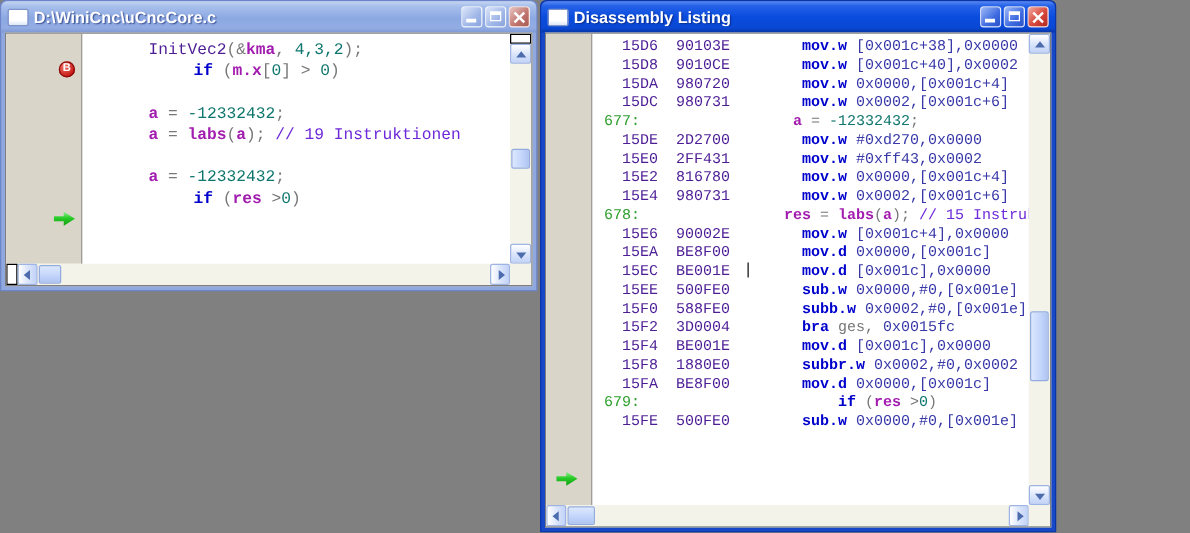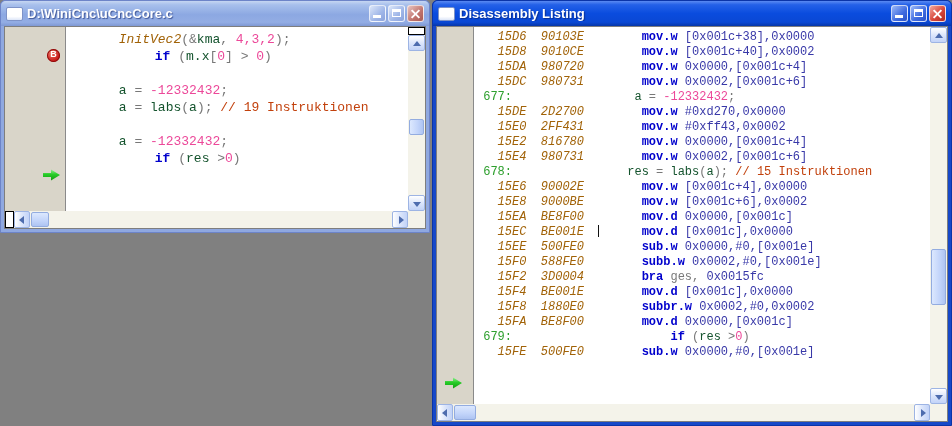--- a/index.html
+++ b/index.html
@@ -1,20 +1,20 @@
 <!DOCTYPE html>
 <html><head>
 <meta charset="utf-8">
 <style>
   html,body{margin:0;padding:0;}
   body{width:952px;height:426px;overflow:hidden;background:#808080;position:relative;
        font-family:"Liberation Sans",sans-serif;}
   .window{position:absolute;box-sizing:border-box;padding:25px 3px 3px;border-radius:5px 5px 1px 1px;}
   .win-editor{left:0;top:0;width:430px;height:233px;background:#8FA8E0;border:1px solid #6D84C8;}
-  .win-disasm{left:432px;top:0;width:520px;height:426px;background:#1648C8;border:1px solid #0A34A8;}
+  .win-disasm{left:432px;top:0;width:413px;height:426px;background:#1648C8;border:1px solid #0A34A8;}
   .titlebar{position:absolute;top:0;left:0;right:0;height:25px;border-radius:5px 5px 0 0;
             display:flex;align-items:center;padding:0 5px;box-sizing:border-box;gap:4px;}
   .win-editor .titlebar{background:linear-gradient(180deg,#C6D6F2 0%,#A8C0EC 15%,#8CA8E2 55%,#93ADE4 85%,#7E98D4 100%);}
   .win-disasm .titlebar{background:linear-gradient(180deg,#5A8AF2 0%,#2461E8 15%,#0A4CDE 50%,#0A48D4 85%,#0636A8 100%);}
   .titleicon{width:15px;height:12px;background:linear-gradient(180deg,#FFFFFF 70%,#DDE6F8);
              border:1px solid #7E93C8;border-radius:2px;flex:none;}
   .titletext{flex:1;color:#fff;font:bold 13px "Liberation Sans",sans-serif;
              text-shadow:1px 1px 1px rgba(10,30,100,.6);white-space:nowrap;overflow:hidden;}
   .wbtns{display:flex;gap:2px;flex:none;}
   .wbtn{width:17px;height:17px;border-radius:3px;border:1px solid rgba(255,255,255,.75);
@@ -33,26 +33,26 @@
   .client{position:relative;width:100%;height:100%;background:#fff;border:1px solid #7E7E7E;box-sizing:border-box;overflow:hidden;}
   .gutter{position:absolute;left:0;top:0;bottom:17px;background:#D9D5C9;border-right:1px solid #8A8A8A;}
   #editor-gutter{width:60px;}
   #disasm-gutter{width:36px;}
   .codearea{position:absolute;top:0;bottom:17px;right:17px;background:#fff;overflow:hidden;cursor:text;}
   #editor-code{left:61px;padding:4px 0 0 6px;font:13px "Liberation Mono","DejaVu Sans Mono",monospace;line-height:17px;}
   #disasm-code{left:37px;padding:3px 0 0 2px;font:12px "Liberation Mono","DejaVu Sans Mono",monospace;line-height:15px;}
   .cl{white-space:pre;height:inherit;}
   #editor-code .cl{height:17px;}
   #disasm-code .cl{height:15px;}
-  .t-p{color:#a16207;font-style:italic;}
-  .t-i{color:#14532d;font-weight:normal;}
+  .t-p{color:#4c1d95;}
+  .t-i{color:#a21caf;font-weight:bold;}
   .t-k{color:#0000CC;font-weight:bold;padding-left:36px;}
   .t-g{color:#787878;}
-  .t-n{color:#ec4899;}
-  .t-c{color:#c2410c;}
+  .t-n{color:#0f766e;}
+  .t-c{color:#6d28d9;}
   .t-ln{color:#2FA02F;}
   .t-o{color:#3838A8;}
   .t-crt{display:inline-block;width:0;height:12px;border-left:1px solid #111;vertical-align:-2px;margin-right:-1px;}
 
   .gmark{position:absolute;}
   .bp{width:13px;height:13px;border-radius:7px;color:#fff;text-align:center;line-height:13px;
       font:bold 9px "Liberation Sans",sans-serif;
       background:radial-gradient(circle at 35% 30%,#F07868,#C41212 72%);box-shadow:0 0 0 1px #8A0B0B inset;}
   #editor-gutter .gmark{right:5px;}
   #disasm-gutter .gmark{left:8px;}
@@ -162,21 +162,20 @@
           <div class="cl"><span class="t-p">   15D8  9010CE   </span><span class="t-k">mov.w</span><span class="t-o"> [0x001c+40],0x0002</span></div>
           <div class="cl"><span class="t-p">   15DA  980720   </span><span class="t-k">mov.w</span><span class="t-o"> 0x0000,[0x001c+4]</span></div>
           <div class="cl"><span class="t-p">   15DC  980731   </span><span class="t-k">mov.w</span><span class="t-o"> 0x0002,[0x001c+6]</span></div>
           <div class="cl"><span class="t-ln"> 677:</span><span class="t-p">                 </span><span class="t-i">a</span><span class="t-g"> = </span><span class="t-n">-12332432</span><span class="t-g">;</span></div>
           <div class="cl"><span class="t-p">   15DE  2D2700   </span><span class="t-k">mov.w</span><span class="t-o"> #0xd270,0x0000</span></div>
           <div class="cl"><span class="t-p">   15E0  2FF431   </span><span class="t-k">mov.w</span><span class="t-o"> #0xff43,0x0002</span></div>
           <div class="cl"><span class="t-p">   15E2  816780   </span><span class="t-k">mov.w</span><span class="t-o"> 0x0000,[0x001c+4]</span></div>
           <div class="cl"><span class="t-p">   15E4  980731   </span><span class="t-k">mov.w</span><span class="t-o"> 0x0002,[0x001c+6]</span></div>
           <div class="cl"><span class="t-ln"> 678:</span><span class="t-p">                </span><span class="t-i">res</span><span class="t-g"> = </span><span class="t-i">labs</span><span class="t-g">(</span><span class="t-i">a</span><span class="t-g">); </span><span class="t-c">// 15 Instruktionen</span></div>
           <div class="cl"><span class="t-p">   15E6  90002E   </span><span class="t-k">mov.w</span><span class="t-o"> [0x001c+4],0x0000</span></div>
-          <div class="cl"><span class="t-p">   15E8  9000BE   </span><span class="t-k">mov.w</span><span class="t-o"> [0x001c+6],0x0002</span></div>
           <div class="cl"><span class="t-p">   15EA  BE8F00   </span><span class="t-k">mov.d</span><span class="t-o"> 0x0000,[0x001c]</span></div>
           <div class="cl"><span class="t-p">   15EC  BE001E  </span><span class="t-crt"></span><span class="t-p"> </span><span class="t-k">mov.d</span><span class="t-o"> [0x001c],0x0000</span></div>
           <div class="cl"><span class="t-p">   15EE  500FE0   </span><span class="t-k">sub.w</span><span class="t-o"> 0x0000,#0,[0x001e]</span></div>
           <div class="cl"><span class="t-p">   15F0  588FE0   </span><span class="t-k">subb.w</span><span class="t-o"> 0x0002,#0,[0x001e]</span></div>
           <div class="cl"><span class="t-p">   15F2  3D0004   </span><span class="t-k">bra</span><span class="t-g"> ges, </span><span class="t-o">0x0015fc</span></div>
           <div class="cl"><span class="t-p">   15F4  BE001E   </span><span class="t-k">mov.d</span><span class="t-o"> [0x001c],0x0000</span></div>
           <div class="cl"><span class="t-p">   15F8  1880E0   </span><span class="t-k">subbr.w</span><span class="t-o"> 0x0002,#0,0x0002</span></div>
           <div class="cl"><span class="t-p">   15FA  BE8F00   </span><span class="t-k">mov.d</span><span class="t-o"> 0x0000,[0x001c]</span></div>
           <div class="cl"><span class="t-ln"> 679:</span><span class="t-p">                 </span><span class="t-k">if</span><span class="t-g"> (</span><span class="t-i">res</span><span class="t-g"> &gt;</span><span class="t-n">0</span><span class="t-g">)</span></div>
           <div class="cl"><span class="t-p">   15FE  500FE0   </span><span class="t-k">sub.w</span><span class="t-o"> 0x0000,#0,[0x001e]</span></div>

